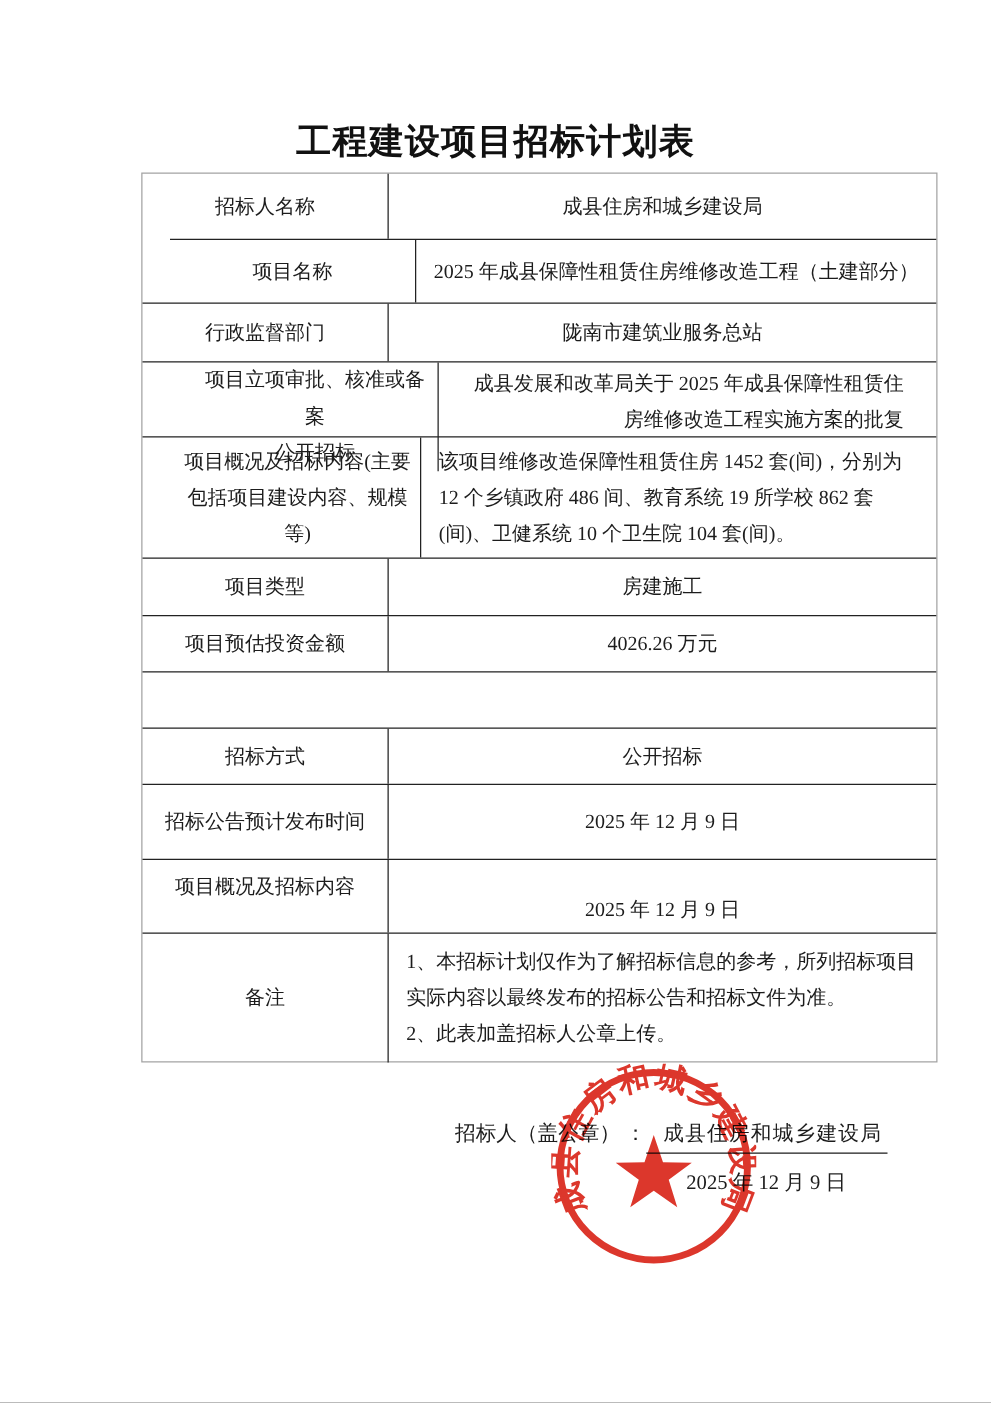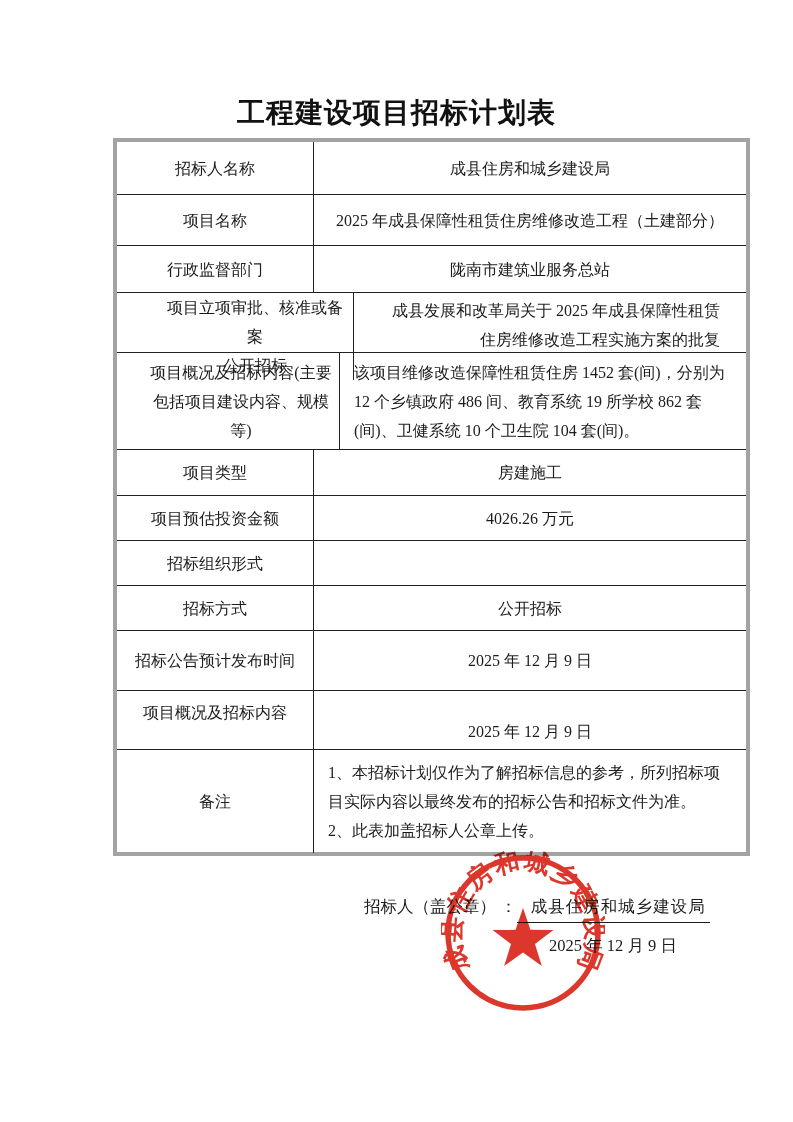--- a/index.html
+++ b/index.html
@@ -14,27 +14,27 @@
     overflow:hidden;
   }
   .doc-title {
     position:absolute; left:0; top:94px; width:793px;
     text-align:center;
     font-size:28px; font-weight:700; letter-spacing:1px;
     color:#111;
   }
   .btable {
     position:absolute; left:113px; top:138px; width:637px;
-    border:4px solid #a3a3a3;
+    border:1px solid #a3a3a3;
     background:#fff;
   }
   .tr { display:grid; grid-template-columns:197px 1fr; }
   .tr + .tr { border-top:1px solid #222; }
   .tr:nth-child(1){ height:52px; }
-  .tr:nth-child(2){ height:51px; }
+  .tr:nth-child(2){ height:51px;margin-left:22px; }
   .tr:nth-child(3){ height:47px; }
   .tr:nth-child(4){ height:60px;padding-left:40px; }
   .tr:nth-child(5){ height:97px;padding-left:26px; }
   .tr:nth-child(6){ height:46px; }
   .tr:nth-child(7){ height:45px; }
   .tr:nth-child(8){ height:45px; }
   .tr:nth-child(9){ height:45px; }
   .tr:nth-child(10){ height:60px; }
   .tr:nth-child(11){ height:59px; }
   .tr:nth-child(12){ height:103px; }
@@ -128,21 +128,20 @@
       <div class="th">项目类型</div>
       <div class="td">房建施工</div>
     </div>
 
     <div class="tr">
       <div class="th">项目预估投资金额</div>
       <div class="td">4026.26 万元</div>
     </div>
 
     <div class="tr">
-      <div class="th">招标组织形式</div>
     </div>
 
     <div class="tr">
       <div class="th">招标方式</div>
       <div class="td">公开招标</div>
     </div>
 
     <div class="tr">
       <div class="th">招标公告预计发布时间</div>
       <div class="td">2025 年 12 月 9 日</div>

